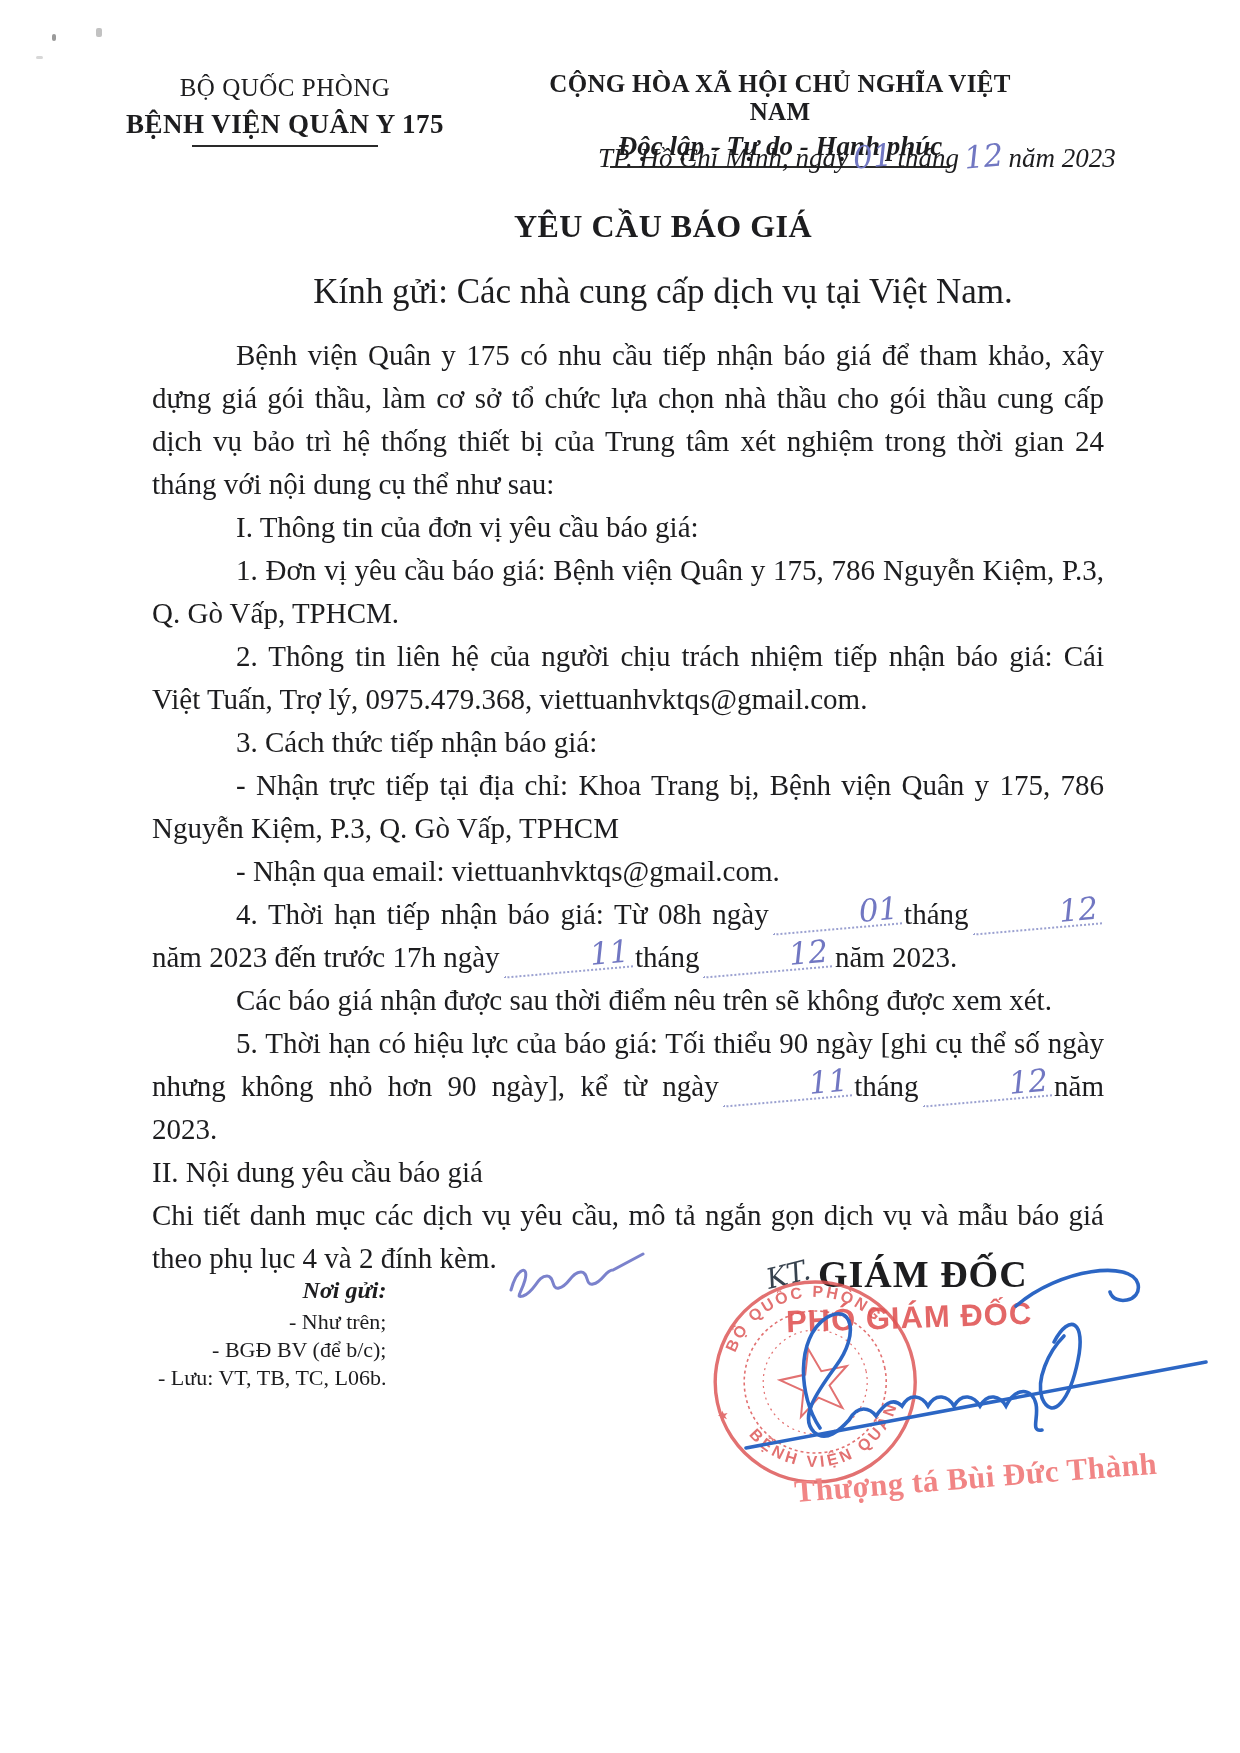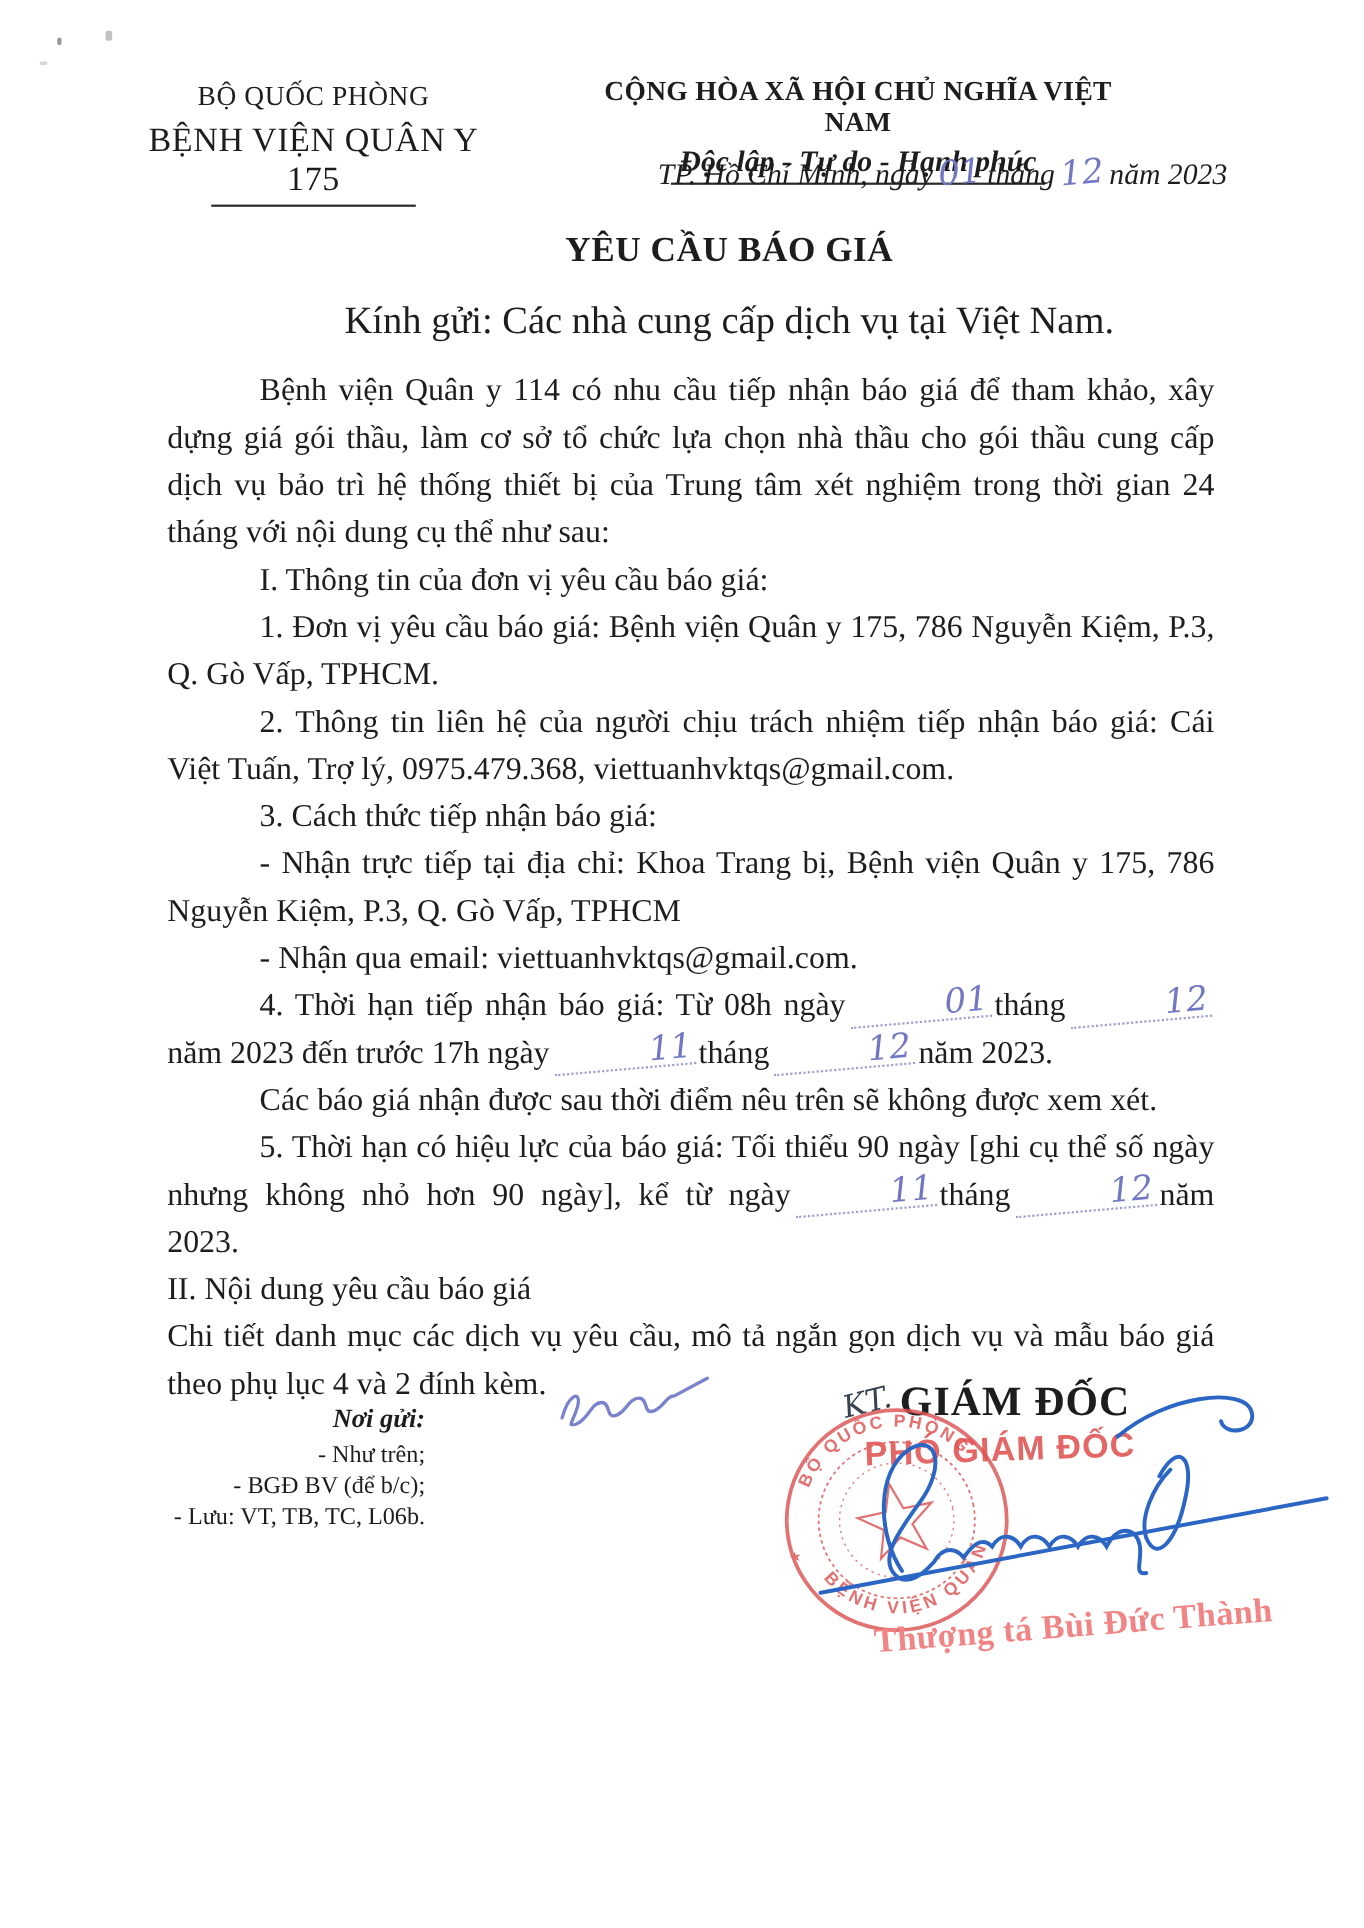--- a/index.html
+++ b/index.html
@@ -6,21 +6,21 @@
   .page{
     position:relative; width:1240px; height:1753px; background:#ffffff;
     font-family:"Liberation Serif", serif; color:#1d1d1f; overflow:hidden;
     margin:0 auto;
   }
   .speck{position:absolute;background:#9a9a9a;border-radius:2px;}
 
   
   .hdr-left{position:absolute; left:118px; top:74px; width:334px; text-align:center;}
   .hdr-left .ministry{font-size:25px; letter-spacing:.5px;}
-  .hdr-left .unit{font-size:31px; font-weight:normal; margin-top:7px; letter-spacing:.5px;}
+  .hdr-left .unit{font-size:27px; font-weight:bold; margin-top:7px; letter-spacing:.5px;}
   .hdr-left .rule{width:186px; border-top:2px solid #2a2a2a; margin:5px auto 0;}
 
   .hdr-right{position:absolute; left:520px; top:70px; width:520px; text-align:center;}
   .hdr-right .motto1{font-size:25px; font-weight:bold; letter-spacing:.3px;}
   .hdr-right .motto2{display:inline-block; font-size:27px; font-weight:bold; border-bottom:2px solid #2a2a2a; padding:0 8px 4px; margin-top:5px;font-style:italic;}
   .dateline{position:absolute; left:598px; top:143px; font-size:27px; font-style:italic; white-space:nowrap;}
 
   .title{position:absolute; left:86px; right:0; top:208px; text-align:center; font-size:32px; font-weight:bold; letter-spacing:.5px;}
   .salutation{position:absolute; left:86px; right:0; top:272px; text-align:center; font-size:35px;}
 
@@ -75,21 +75,21 @@
   </div>
 
   <div class="dateline">
     <span>TP. Hồ Chí Minh, ngày</span><span class="hw nodot">01</span><span>tháng</span><span class="hw nodot">12</span><span>năm 2023</span>
   </div>
 
   <div class="title">YÊU CẦU BÁO GIÁ</div>
   <div class="salutation">Kính gửi: Các nhà cung cấp dịch vụ tại Việt Nam.</div>
 
   <div class="bodytext">
-    <p>Bệnh viện Quân y 114 có nhu cầu tiếp nhận báo giá để tham khảo, xây dựng giá gói thầu, làm cơ sở tổ chức lựa chọn nhà thầu cho gói thầu cung cấp dịch vụ bảo trì hệ thống thiết bị của Trung tâm xét nghiệm trong thời gian 24 tháng với nội dung cụ thể như sau:</p>
+    <p>Bệnh viện Quân y 175 có nhu cầu tiếp nhận báo giá để tham khảo, xây dựng giá gói thầu, làm cơ sở tổ chức lựa chọn nhà thầu cho gói thầu cung cấp dịch vụ bảo trì hệ thống thiết bị của Trung tâm xét nghiệm trong thời gian 24 tháng với nội dung cụ thể như sau:</p>
     <p class="bold">I. Thông tin của đơn vị yêu cầu báo giá:</p>
     <p>1. Đơn vị yêu cầu báo giá: Bệnh viện Quân y 175, 786 Nguyễn Kiệm, P.3, Q. Gò Vấp, TPHCM.</p>
     <p>2. Thông tin liên hệ của người chịu trách nhiệm tiếp nhận báo giá: Cái Việt Tuấn, Trợ lý, 0975.479.368, viettuanhvktqs@gmail.com.</p>
     <p>3. Cách thức tiếp nhận báo giá:</p>
     <p>- Nhận trực tiếp tại địa chỉ: Khoa Trang bị, Bệnh viện Quân y 175, 786 Nguyễn Kiệm, P.3, Q. Gò Vấp, TPHCM</p>
     <p>- Nhận qua email: viettuanhvktqs@gmail.com.</p>
     <p><span>4. Thời hạn tiếp nhận báo giá: Từ 08h ngày</span><span class="hw">01</span><span>tháng</span><span class="hw">12</span><span>năm 2023 đến trước 17h ngày</span><span class="hw">11</span><span>tháng</span><span class="hw">12</span><span>năm 2023.</span></p>
     <p>Các báo giá nhận được sau thời điểm nêu trên sẽ không được xem xét.</p>
     <p><span>5. Thời hạn có hiệu lực của báo giá: Tối thiểu 90 ngày [ghi cụ thể số ngày nhưng không nhỏ hơn 90 ngày], kể từ ngày</span><span class="hw">11</span><span>tháng</span><span class="hw">12</span><span>năm 2023.</span></p>
     <p class="bold noindent">II. Nội dung yêu cầu báo giá</p>

